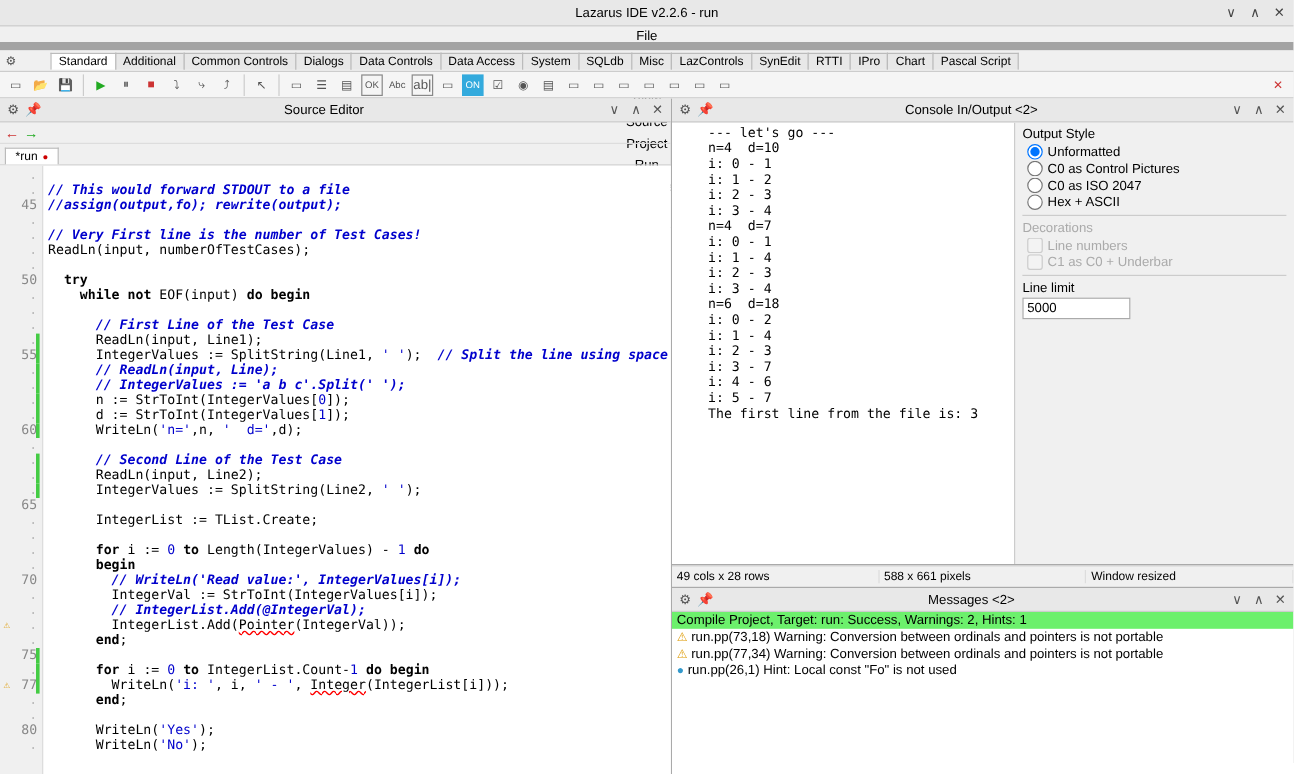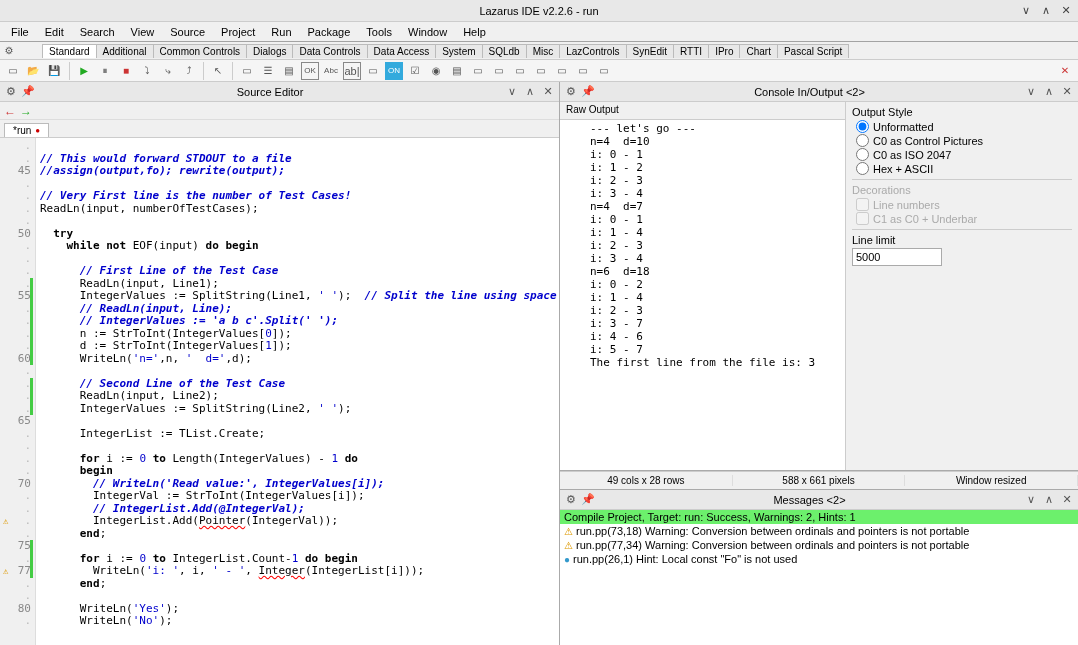--- a/index.html
+++ b/index.html
@@ -25,21 +25,22 @@
 .titlebar-title { font-size: 11px; }
 .titlebar-buttons { position: absolute; right: 6px; display: flex; gap: 8px; }
 .titlebar-btn { width: 12px; height: 12px; display: inline-flex; align-items: center; justify-content: center; cursor: pointer; color: #444; }
 .menubar {
   height: 20px;
   background: #f0f0f0;
   display: flex;
   align-items: center;
   padding: 0 4px;
   gap: 2px;
-  border-bottom: 1px solid #a3a3a3;
+  border-bottom: 7px solid #a3a3a3;
+  flex-direction: column;
 }
 .menu-item { padding: 2px 7px; cursor: pointer; }
 .palette-row {
   height: 18px;
   display: flex;
   align-items: center;
   border-bottom: 1px solid #ccc;
   background: #f0f0f0;
 }
 .palette-tabs { display: flex; margin-left: 24px; }
@@ -204,21 +205,21 @@
   width: 90px; height: 18px; border: 1px solid #aaa; background: #fff; padding: 0 3px; font-size: 11px;
 }
 .console-status {
   height: 18px;
   background: #f0f0f0;
   border-top: 1px solid #ccc;
   display: flex;
   font-size: 10px;
   align-items: center;
 }
-.status-cell { flex: 1; text-align: center; border-right: 1px solid #ddd; padding: 0 4px; }
+.status-cell { flex: 1; text-align: left; border-right: 1px solid #ddd; padding: 0 4px; }
 .messages-panel {
   height: 156px;
   display: flex;
   flex-direction: column;
   border-top: 1px solid #aaa;
 }
 .messages-body {
   flex: 1;
   background: #fff;
   overflow: hidden;
@@ -394,21 +395,20 @@
       <span class="panel-title">Console In/Output &lt;2&gt;</span>
       <div class="panel-header-icons">
         <span class="small-btn">∨</span>
         <span class="small-btn">∧</span>
         <span class="small-btn">✕</span>
       </div>
     </div>
 
     <div class="console-area">
       <div class="console-left">
-        <div class="raw-tab">Raw Output</div>
         <div class="console-text">--- let's go ---
 n=4  d=10
 i: 0 - 1
 i: 1 - 2
 i: 2 - 3
 i: 3 - 4
 n=4  d=7
 i: 0 - 1
 i: 1 - 4
 i: 2 - 3

